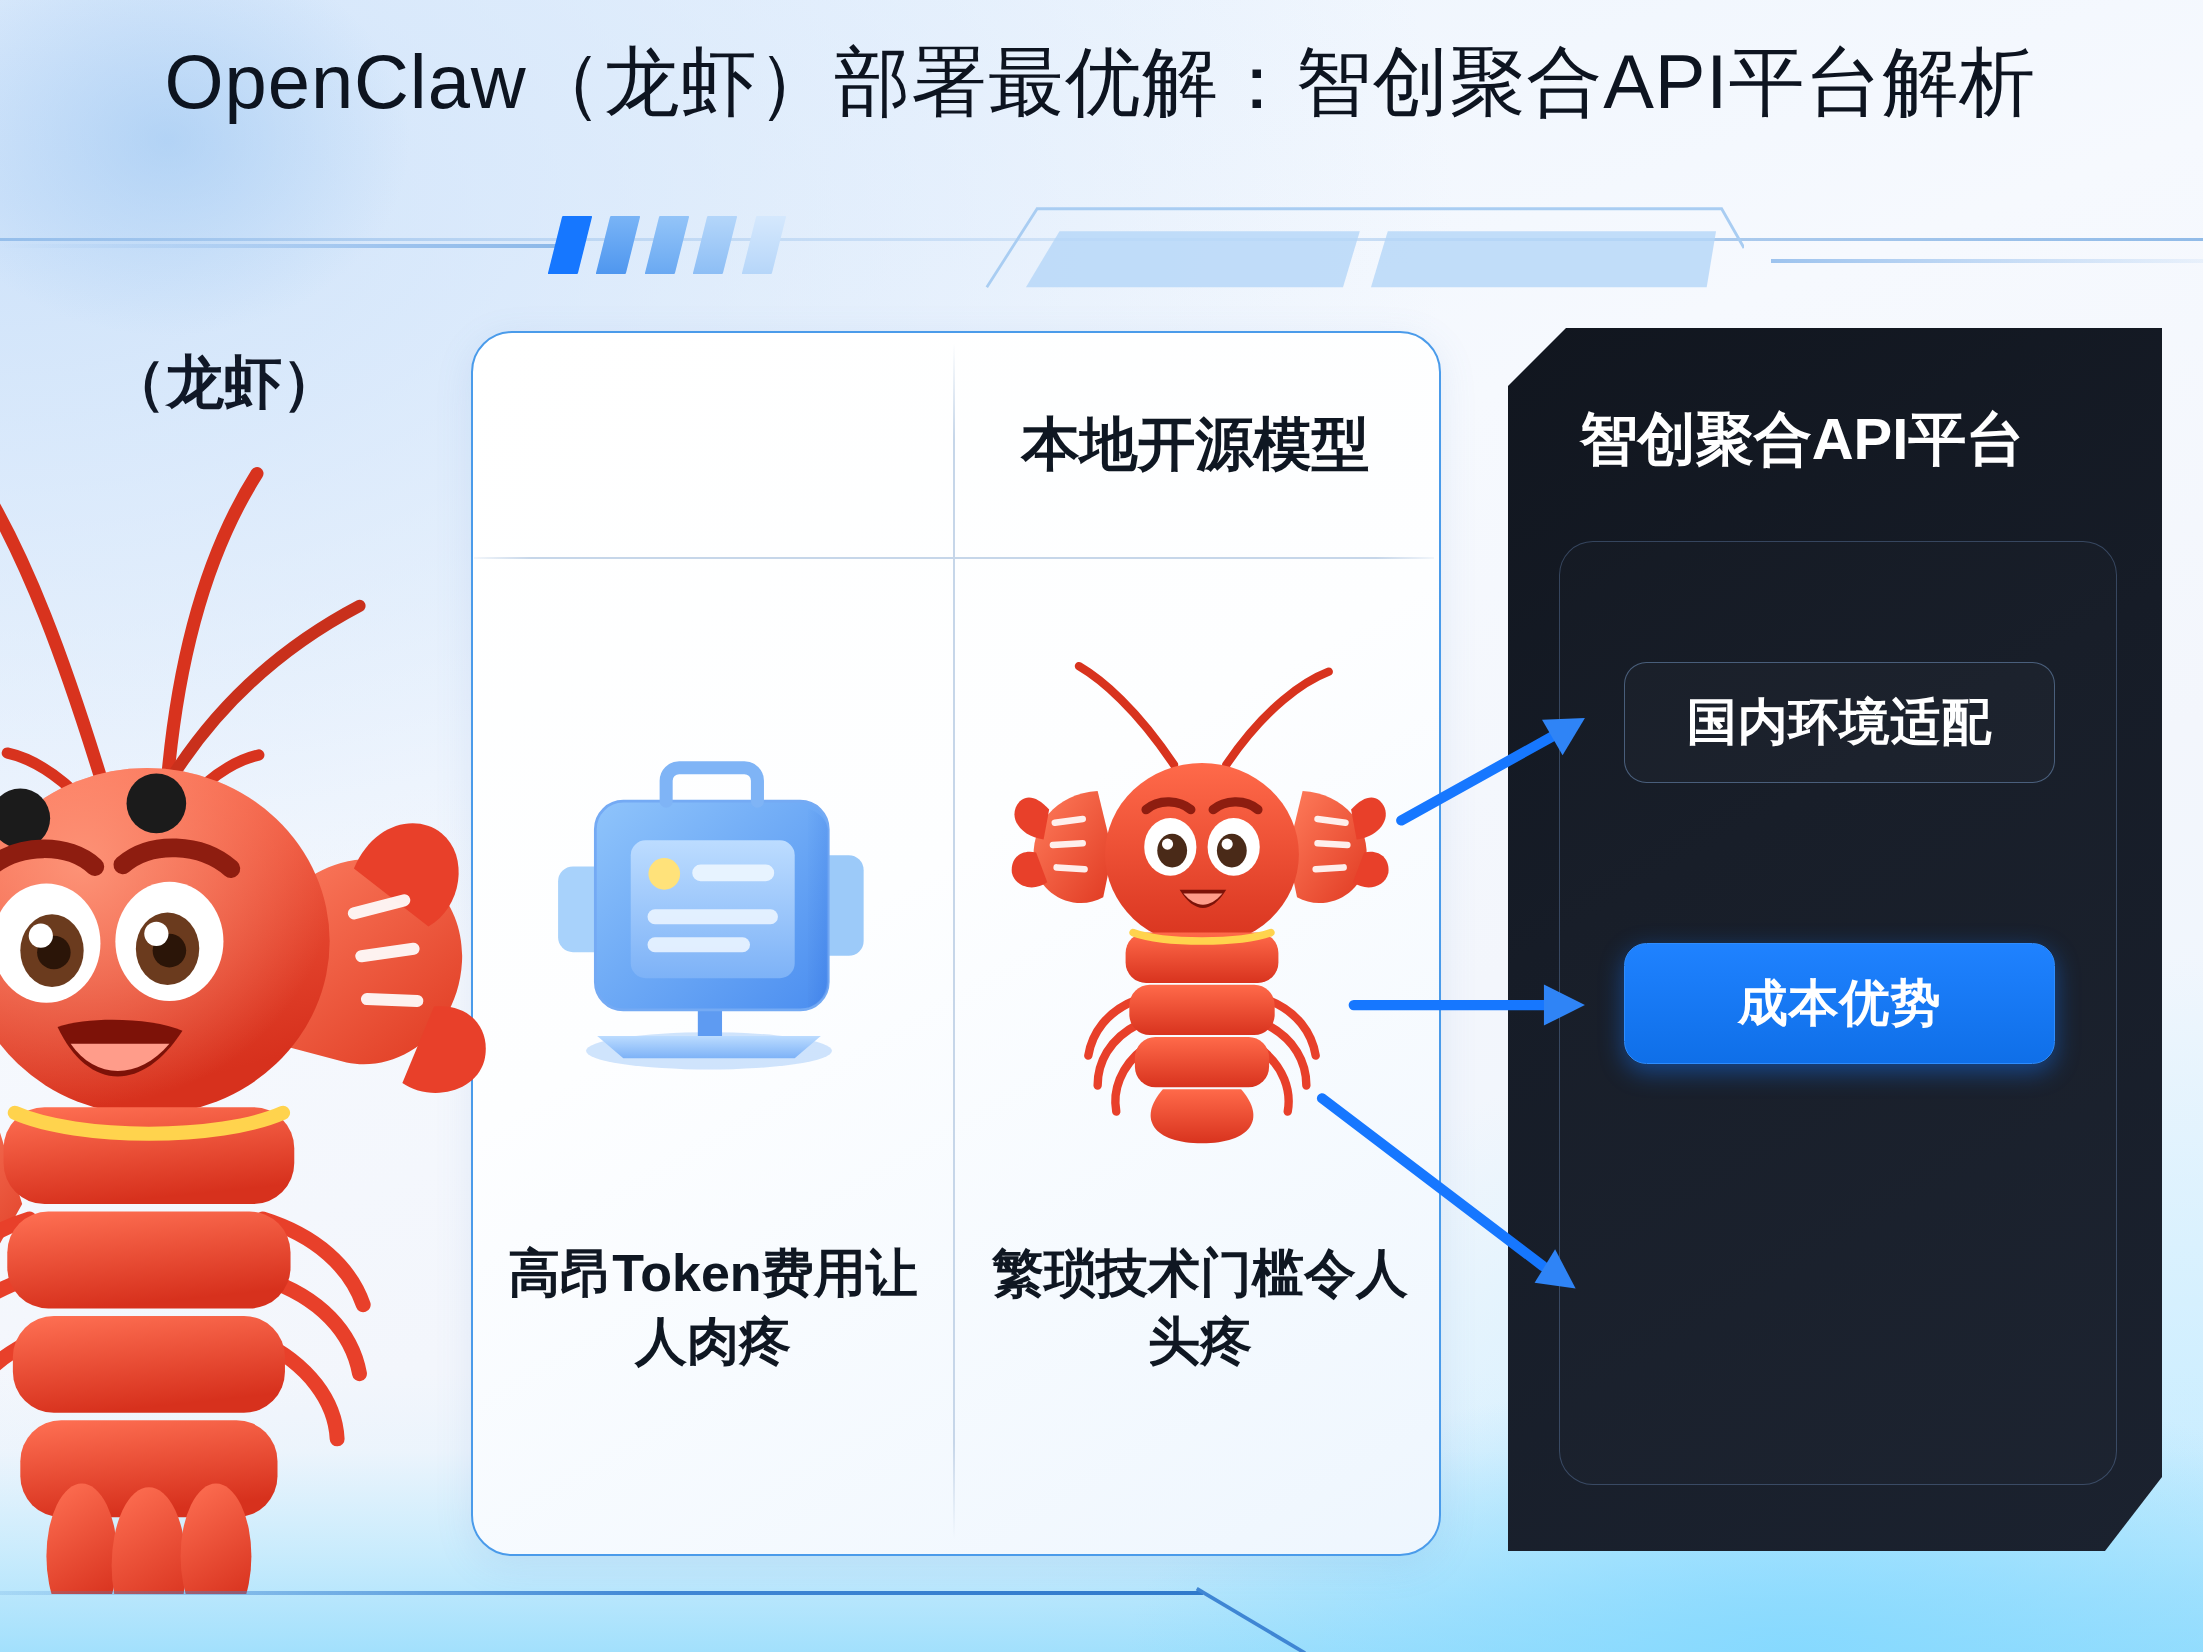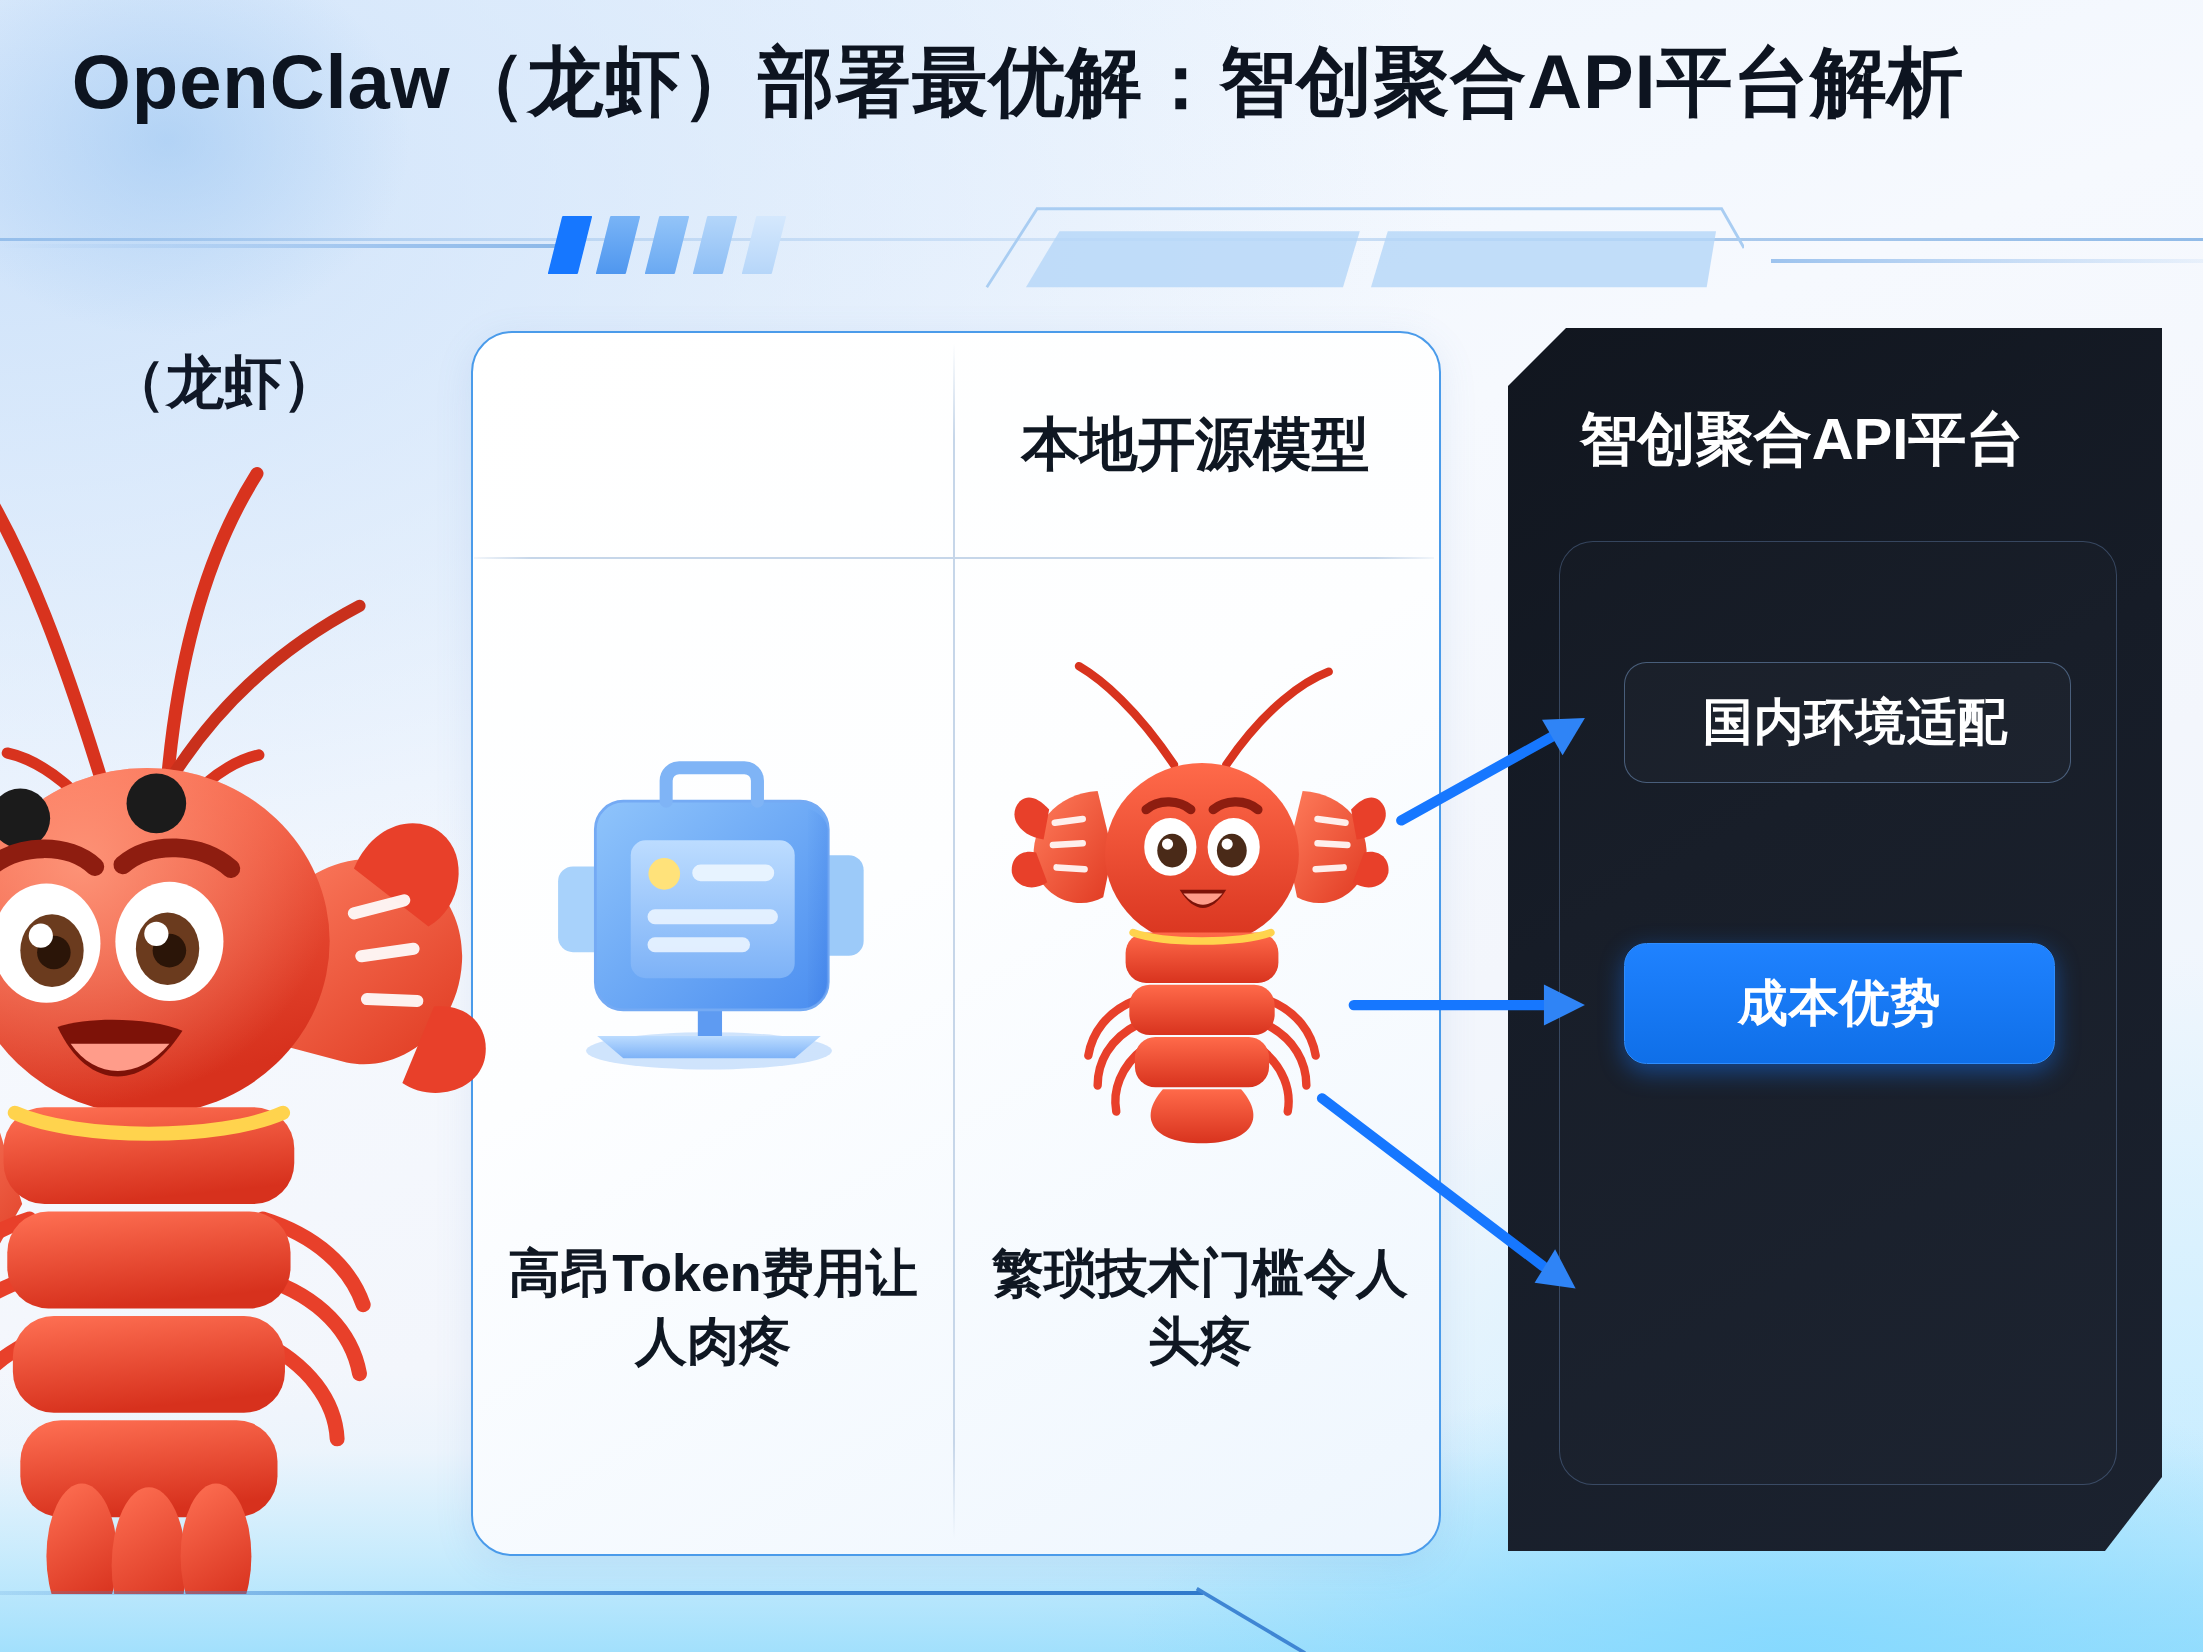--- a/index.html
+++ b/index.html
@@ -41,22 +41,22 @@
   .deco-line-r{position:absolute;left:1771px;top:259px;width:433px;height:3.7px;
     background:linear-gradient(to right,#9dc3ee 0%,rgba(157,195,238,.15) 100%);}
   .deco-trapz{position:absolute;left:970px;top:205px;width:774px;height:84px;}
   .bottom-line-1{position:absolute;left:0;top:1591px;width:1203px;height:3.7px;
     background:linear-gradient(to right,rgba(60,130,205,.15) 0%,#3f86d4 55%,#2f79cb 100%);}
   .corner-tl-glow{position:absolute;left:-75px;top:-56px;width:485px;height:392px;
     background:radial-gradient(closest-side,rgba(152,196,241,.55),rgba(152,196,241,0));}
 
   
   .title{
-    position:absolute;left:0;top:32px;width:2036px;text-align:center;
-    font-size:76px;font-weight:700;color:#0d1420;letter-spacing:0.9px;
+    position:absolute;left:0;top:32px;width:2036px;text-align:right;
+    font-size:76px;font-weight:400;color:#0d1420;letter-spacing:0.9px;
     white-space:nowrap;
   }
 
   
   .left-label{
     position:absolute;left:28px;top:345px;width:392px;text-align:center;
     font-size:58px;font-weight:700;color:#101827;line-height:1.28;
   }
 
   
@@ -109,21 +109,20 @@
     background:rgba(255,255,255,.012);
   }
   .feat{
     position:absolute;left:1624px;width:429px;height:119px;
     border-radius:22.4px;display:flex;align-items:center;justify-content:center;
     font-size:50px;font-weight:700;letter-spacing:0.9px;
   }
   .feat.plain{
     border:1.9px solid rgba(130,170,222,.45);color:#ffffff;
     background:rgba(255,255,255,.02);
-    padding-left:16px;
   }
   .feat.accent{
     background:linear-gradient(180deg,#1f82ff 0%,#0f6fe8 100%);
     color:#ffffff;border:1.9px solid #2e8dff;
     box-shadow:0 7.5px 24px rgba(22,119,255,.45);
   }
   .feat.f1{top:662px;}
   .feat.f2{top:943px;}
   .feat.f3{top:1223px;}
 

